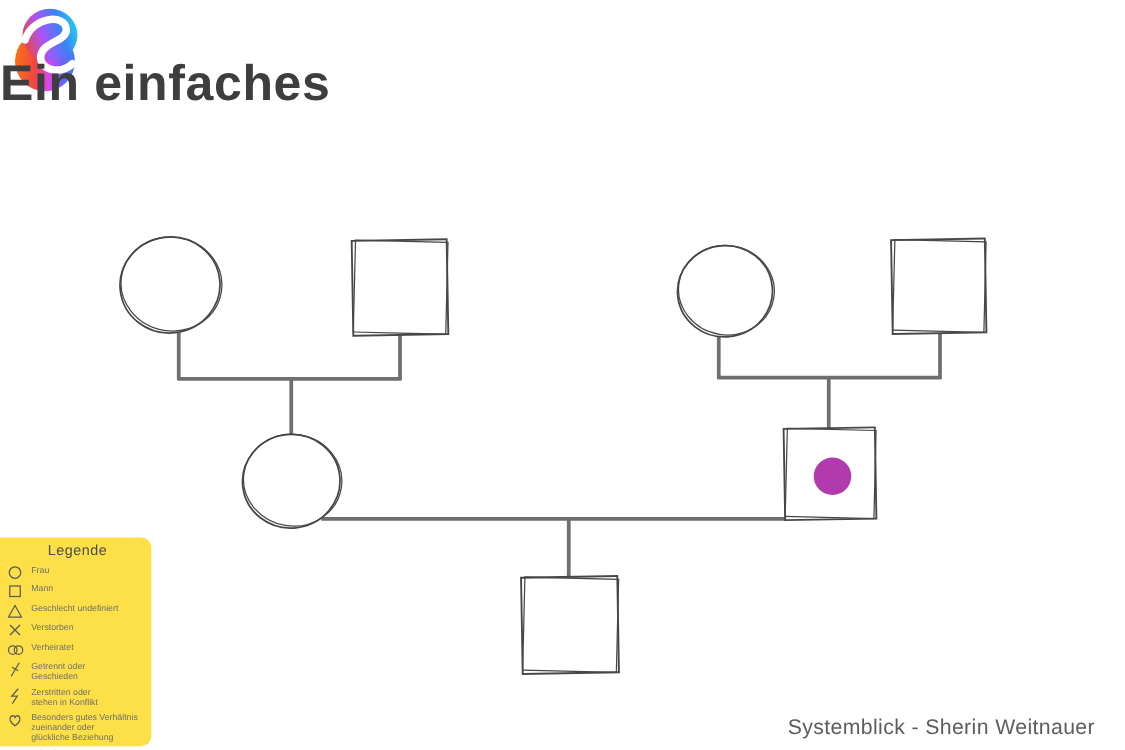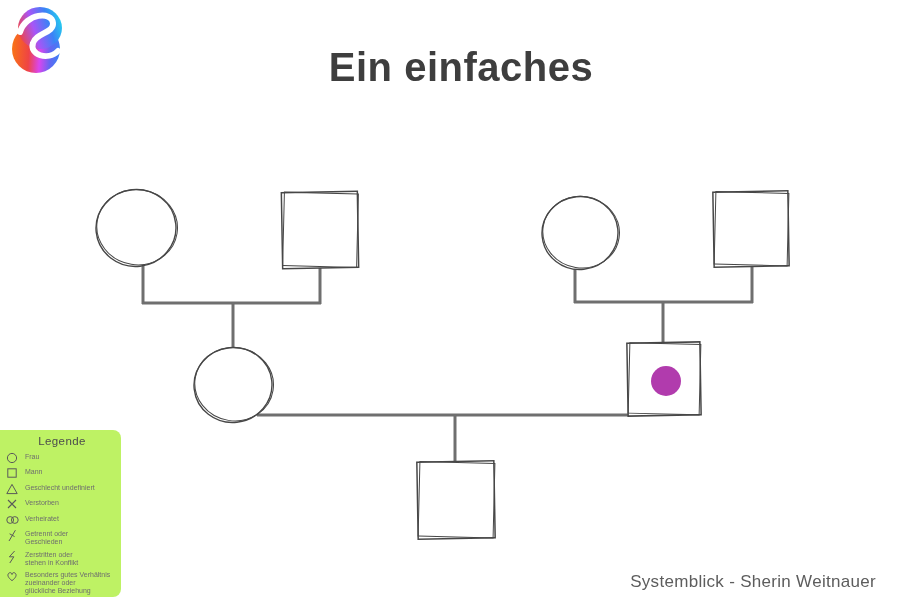--- a/index.html
+++ b/index.html
@@ -2,30 +2,30 @@
 <html><head>
 <meta charset="utf-8">
 <style>
   html,body{margin:0;padding:0;}
   body{
     width:900px;height:600px;position:relative;overflow:hidden;
     background:#ffffff;
     font-family:"Liberation Sans", sans-serif;
   }
   .logo{position:absolute;left:8px;top:5px;width:60px;height:70px;}
-  .title-block{position:absolute;left:0;right:0;top:38px;text-align:center;margin-left:22px;}
+  .title-block{position:absolute;left:0;right:0;top:38px;}
   .title-line{
     font-size:40px;font-weight:700;color:#3e3e3e;line-height:1.45;
     letter-spacing:0.5px;
   }
   .genogram-svg{position:absolute;left:0;top:0;}
   
   .legend{
     position:absolute;left:0;top:430px;width:112px;height:159px;
-    background:#bef264;border-radius:0 8px 8px 0;
+    background:#fde047;border-radius:0 8px 8px 0;
     padding:4px 3px 4px 6px;
   }
   .legend-title{
     font-size:11.5px;color:#4c4c4c;text-align:center;
     margin:1px 0 4px 0;letter-spacing:0.4px;
   }
   .lrow{display:flex;align-items:flex-start;margin-bottom:3px;}
   .lic{width:16px;flex:0 0 16px;display:flex;justify-content:flex-start;margin-top:0.5px;}
   .llab{
     font-size:7px;line-height:1.15;color:#6e6e6e;white-space:pre-line;

